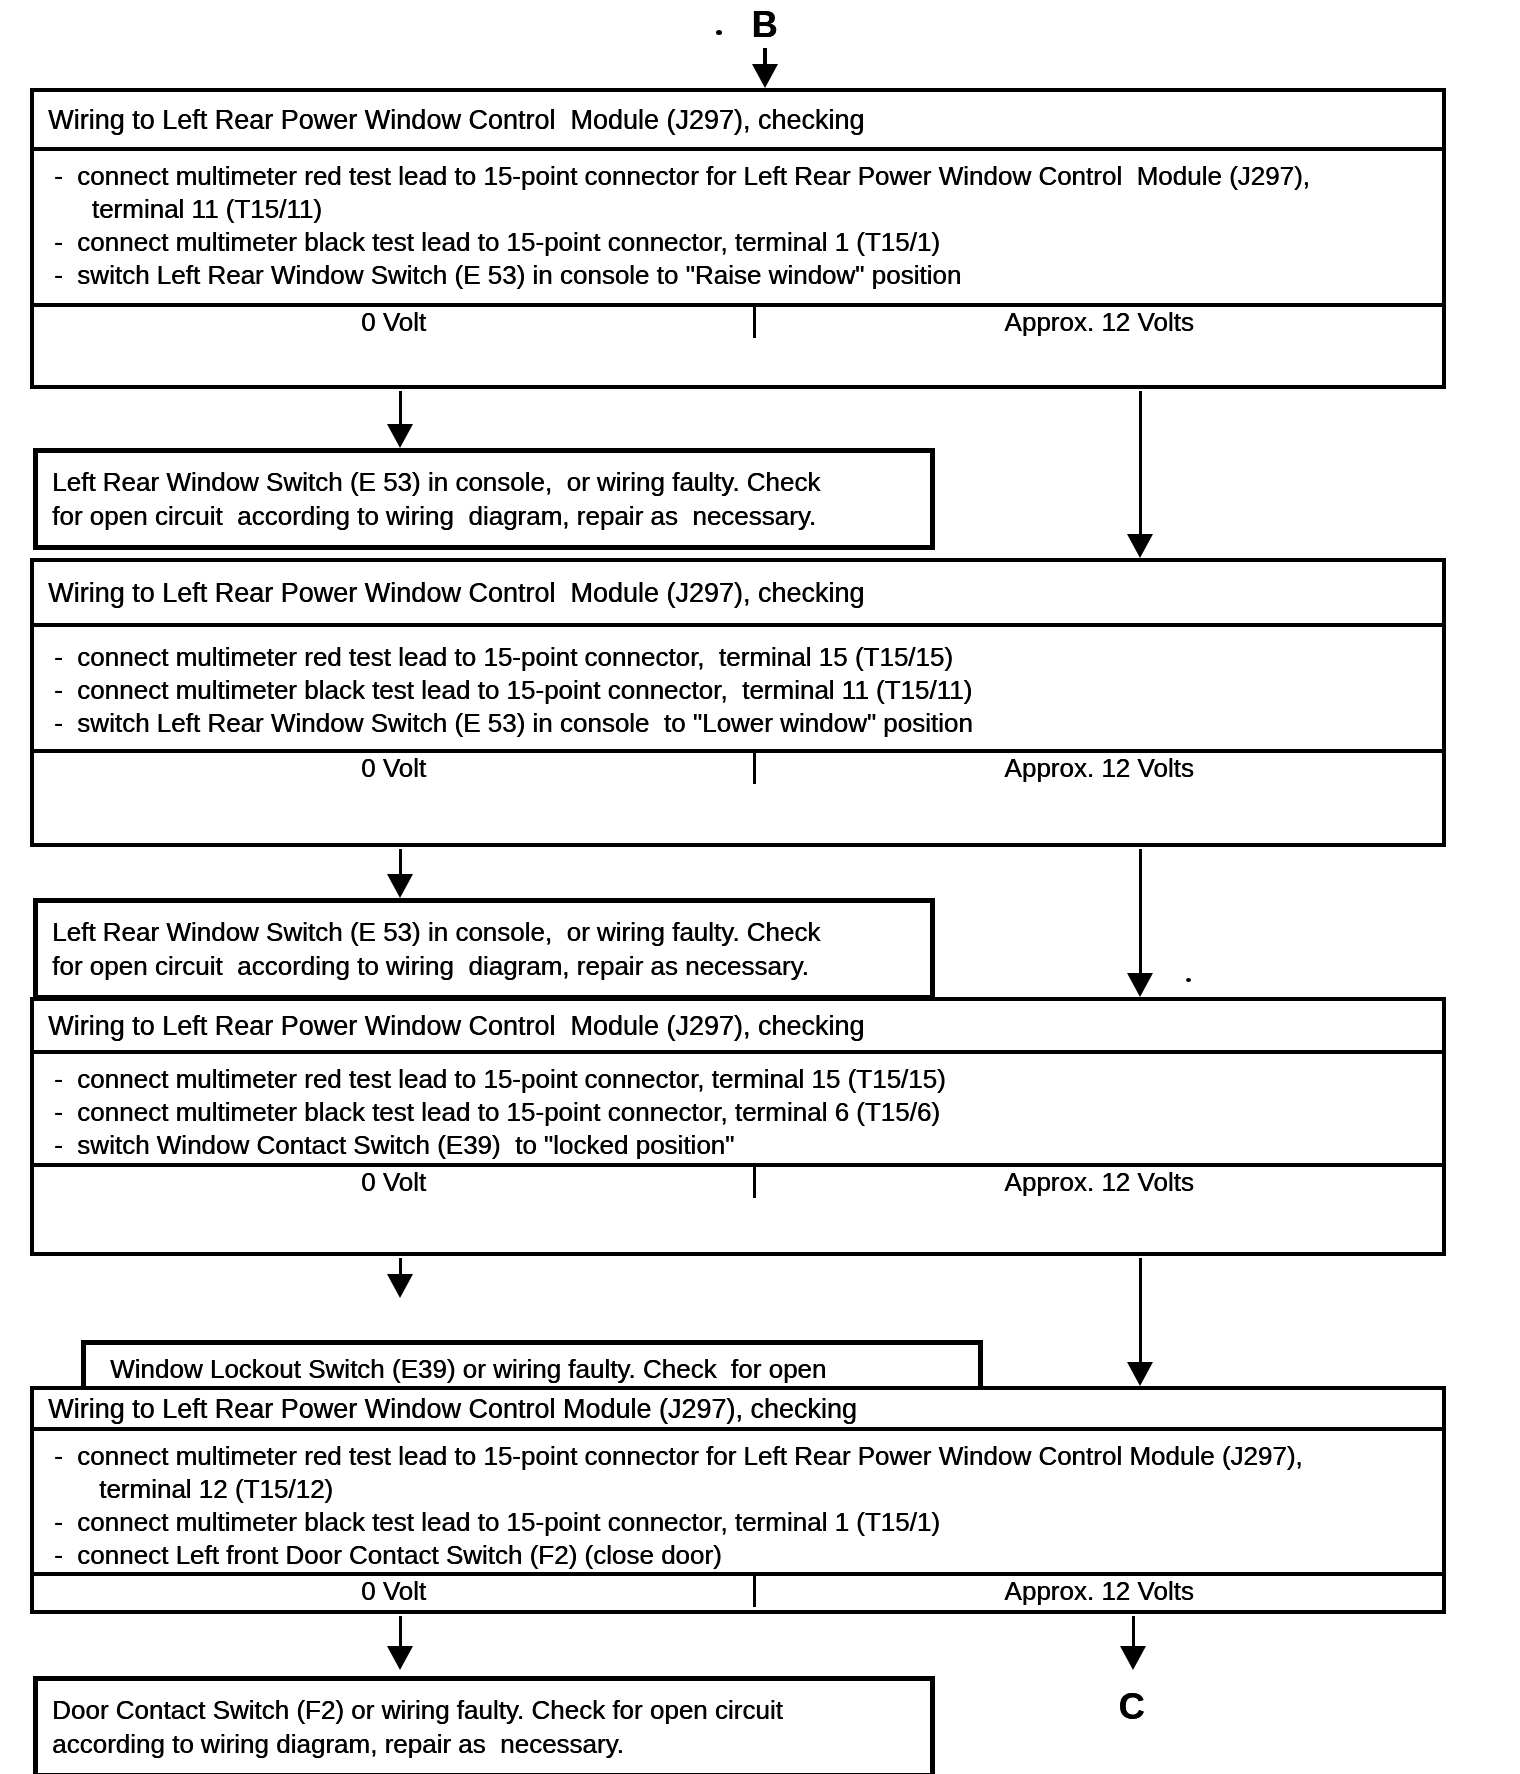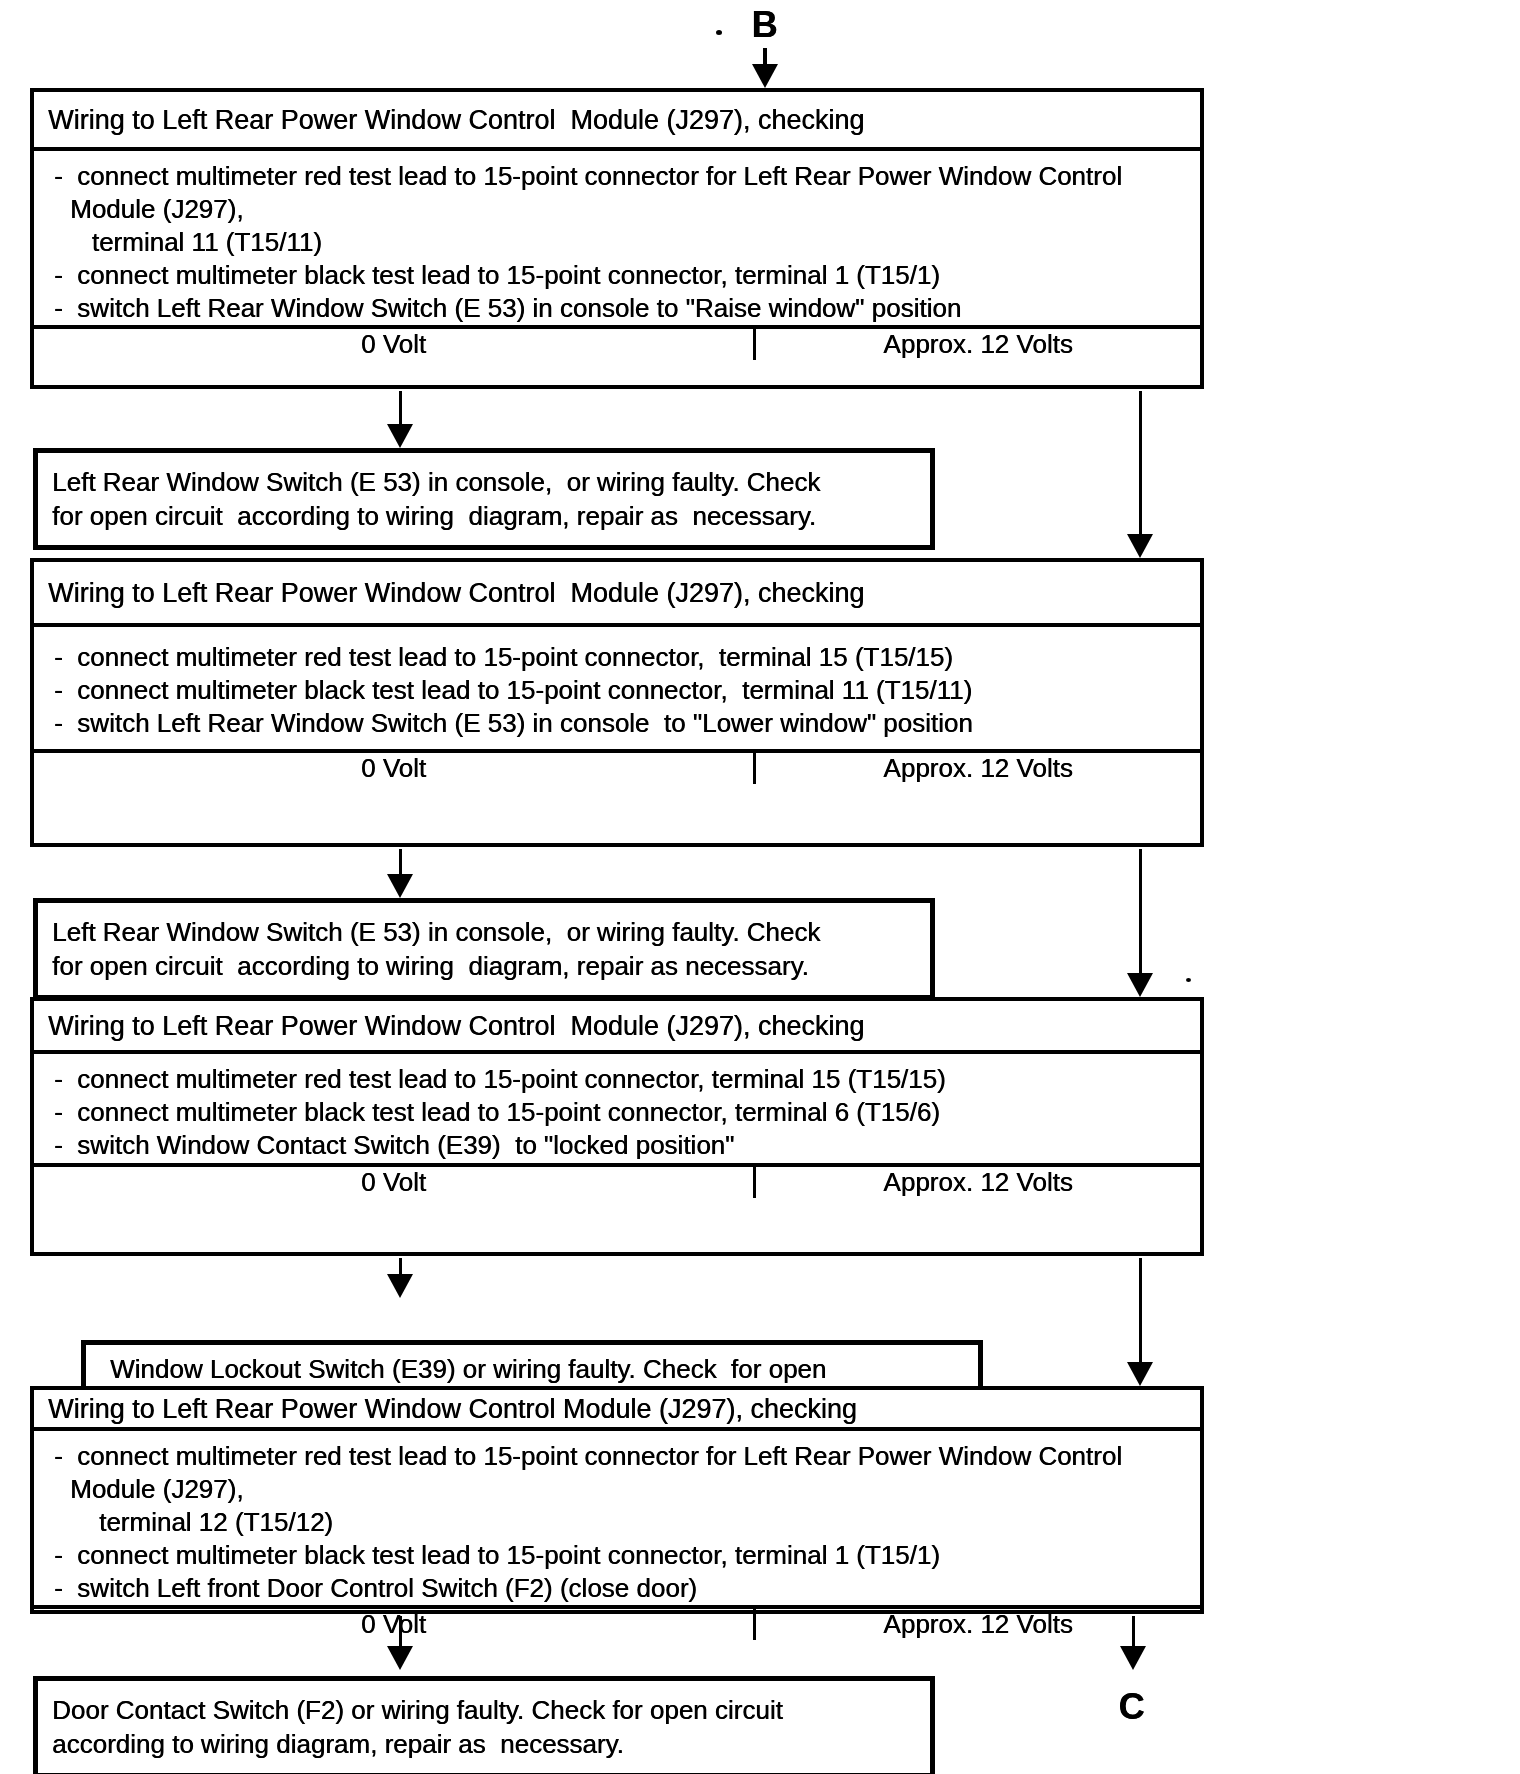--- a/index.html
+++ b/index.html
@@ -16,21 +16,21 @@
   .canvas { text-shadow:0.5px 0 0 #000; }
 
   .connector {
     position:absolute; width:56px; text-align:center;
     font-size:36px; font-weight:700; letter-spacing:1px;
   }
   .connector.b { left:737px; top:4px; }
   .connector.c { left:1104px; top:1686px; }
 
   .main-box {
-    position:absolute; left:30px; width:1174px;
+    position:absolute; left:30px; width:1416px;
     border:4px solid #000; background:#fff;
     box-sizing:border-box;
     display:flex; flex-direction:column;
   }
   .mb1 { top:88px;  height:301px; }
   .mb2 { top:558px; height:289px; }
   .mb3 { top:997px; height:259px; }
   .mb4 { top:1386px; height:228px; }
 
   .box-header {
@@ -157,21 +157,21 @@
 
   <div class="fault-box fb3">Window Lockout Switch (E39) or wiring faulty. Check  for open
 circuit  according to wiring diagram, repair as  necessary.</div>
 
   <div class="main-box mb4">
     <div class="box-header txt">Wiring to Left Rear Power Window Control Module (J297), checking</div>
     <div class="box-body">
       <div class="bullet">-  connect multimeter red test lead to 15-point connector for Left Rear Power Window Control Module (J297),
     terminal 12 (T15/12)</div>
       <div class="bullet">-  connect multimeter black test lead to 15-point connector, terminal 1 (T15/1)</div>
-      <div class="bullet">-  switch Left front Door Control Switch (F2) (close door)</div>
+      <div class="bullet">-  connect Left front Door Contact Switch (F2) (close door)</div>
     </div>
     <div class="results-row">
       <div class="cell left txt">0 Volt</div>
       <div class="cell right txt">Approx. 12 Volts</div>
     </div>
   </div>
 
   <div class="arrow-line" style="left:399px; top:1616px; height:31px;"></div>
   <div class="arrow-head" style="left:387px; top:1646px;"></div>
   <div class="arrow-line" style="left:1132px; top:1616px; height:31px;"></div>

